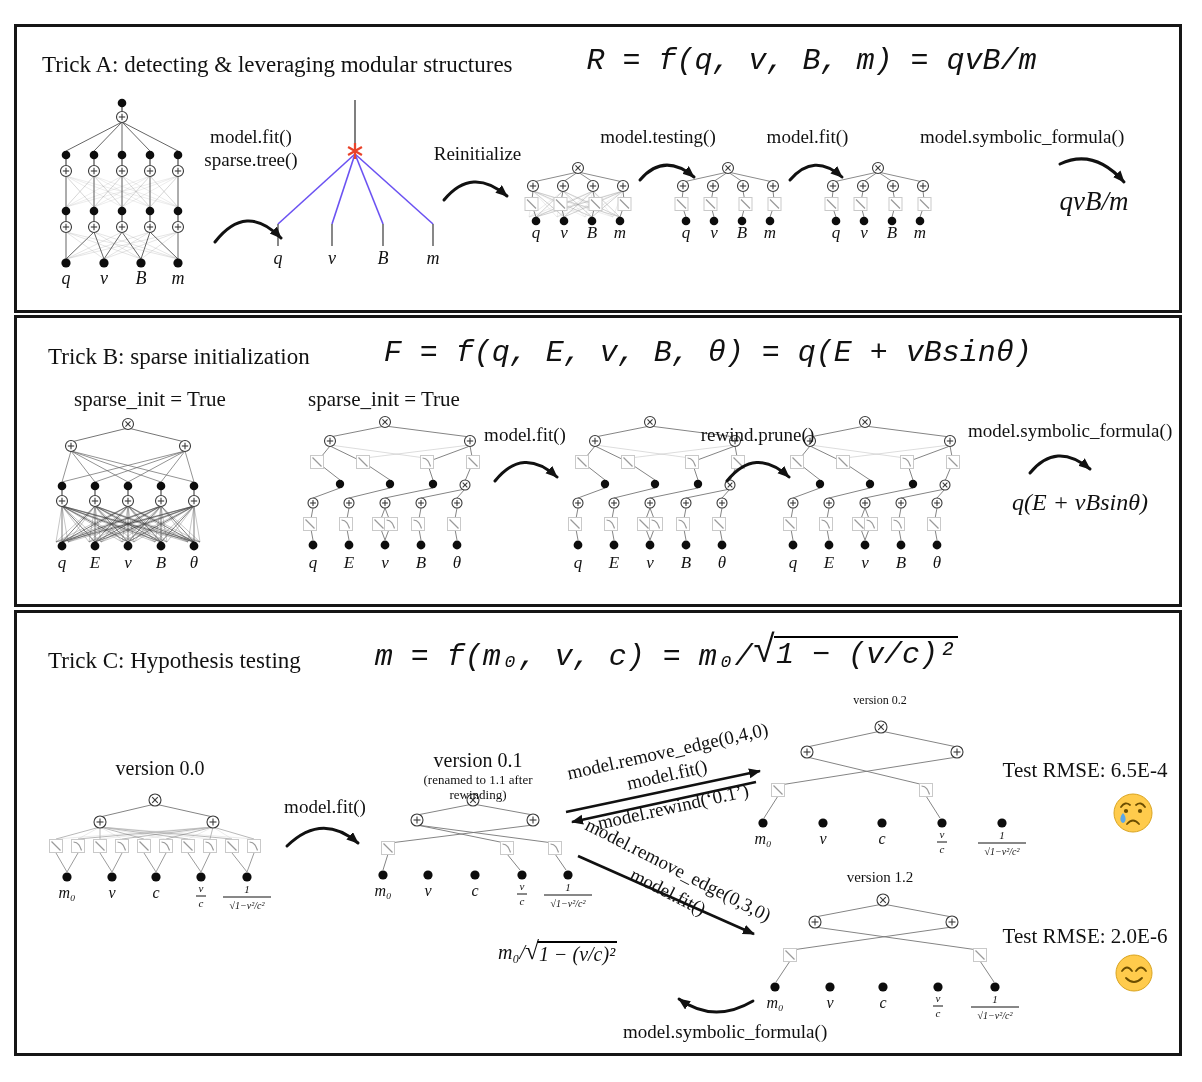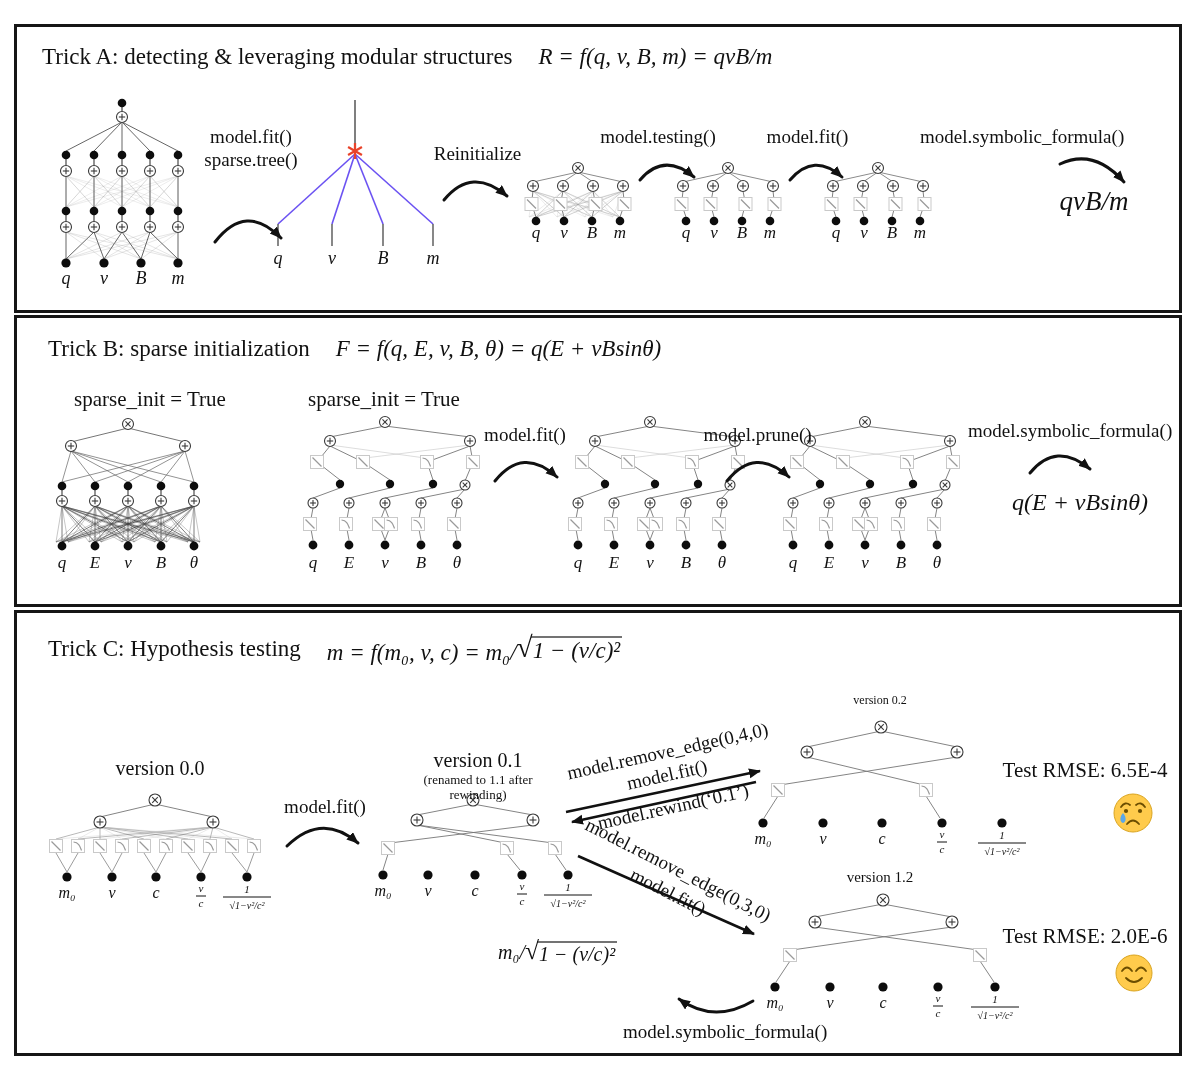--- a/index.html
+++ b/index.html
@@ -3,28 +3,28 @@
 <meta charset="utf-8">
 <style>
   html,body{margin:0;padding:0;background:#fff;}
   .page{position:relative;width:1202px;height:1082px;background:#fff;overflow:hidden;
         font-family:"Liberation Serif","DejaVu Serif",serif;color:#111;}
   .panel{position:absolute;left:14px;width:1168px;border:3px solid #161616;box-sizing:border-box;z-index:0;background:#fff;}
   #panel-a{top:24px;height:289px;}
   #panel-b{top:315px;height:292px;}
   #panel-c{top:610px;height:446px;}
   #diagram{position:absolute;left:0;top:0;z-index:1;}
-  .title{position:absolute;display:flex;align-items:flex-start;white-space:nowrap;z-index:2;}
+  .title{position:absolute;display:flex;align-items:flex-end;white-space:nowrap;z-index:2;gap:48px;}
   .t-main{font-size:23px;}
-  .t-formula{font-style:italic;font-size:23px;margin-left:26px;}
+  .t-formula{font-style:italic;font-size:30px;margin-left:26px;font-family:Liberation Mono, monospace;}
   .lbl{position:absolute;text-align:center;font-size:19px;line-height:1.12;z-index:2;}
   .res{position:absolute;font-style:italic;text-align:center;z-index:2;}
   .sqrt{display:inline-flex;align-items:flex-start;}
   .sqrt .sign{font-style:normal;font-size:1.28em;line-height:1;margin-right:-2px;transform:translateY(-3px);}
-  .rad{border-top:2px solid #737373;padding:0 2px;}
+  .rad{border-top:2px solid #000000;padding:0 2px;}
 </style>
 </head>
 <body>
 
 <div class="page">
 
   <div class="panel" id="panel-a"></div>
   <div class="panel" id="panel-b"></div>
   <div class="panel" id="panel-c"></div>
 
@@ -924,21 +924,21 @@
   <div class="lbl" style="left:920px;top:126px;width:200px">model.symbolic_formula()</div>
   <div class="res" style="left:1038px;top:186px;width:112px;font-size:27px">qvB/m</div>
 
   <div class="title" style="left:48px;top:336px">
     <span class="t-main">Trick B: sparse initialization</span>
     <span class="t-formula">F = f(q, E, v, B, θ) = q(E + vBsinθ)</span>
   </div>
   <div class="lbl" style="left:60px;top:388px;width:180px;font-size:21px">sparse_init = True</div>
   <div class="lbl" style="left:294px;top:388px;width:180px;font-size:21px">sparse_init = True</div>
   <div class="lbl" style="left:475px;top:424px;width:100px">model.fit()</div>
-  <div class="lbl" style="left:695px;top:424px;width:125px">model.prune()</div>
+  <div class="lbl" style="left:695px;top:424px;width:125px">rewind.prune()</div>
   <div class="lbl" style="left:968px;top:420px;width:195px">model.symbolic_formula()</div>
   <div class="res" style="left:985px;top:489px;width:190px;font-size:24px">q(E + vBsinθ)</div>
 
   <div class="title" style="left:48px;top:636px">
     <span class="t-main">Trick C: Hypothesis testing</span>
     <span class="t-formula"><span>m = f(m₀, v, c) = m₀/</span><span class="sqrt">
           <span class="sign">√</span>
           <span class="rad">1 − (v/c)²</span>
         </span></span>
   </div>

